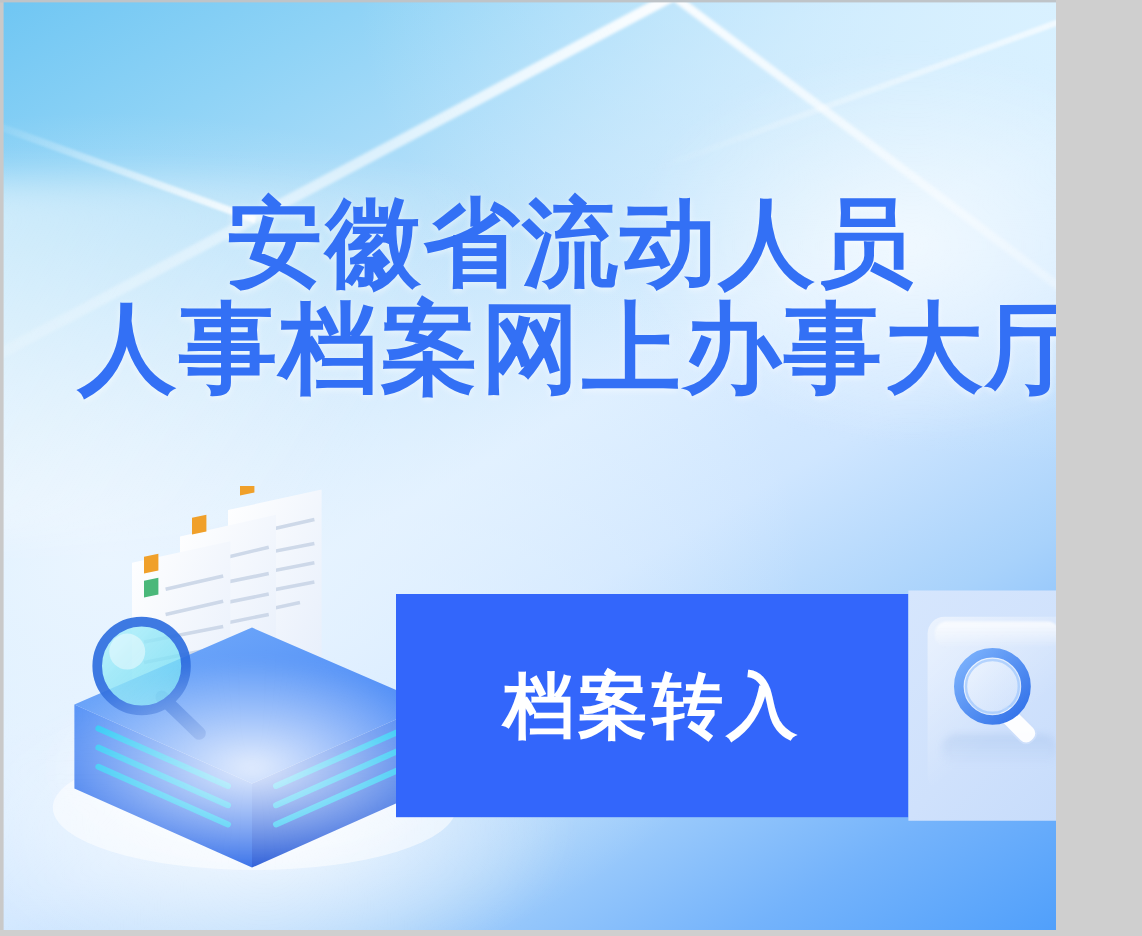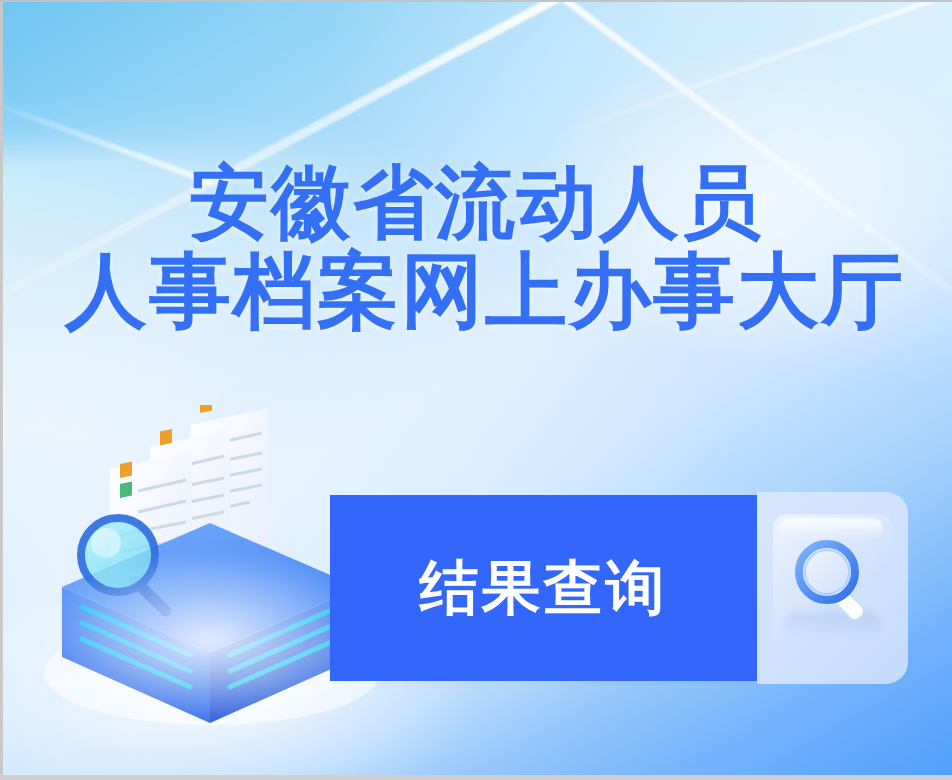--- a/index.html
+++ b/index.html
@@ -4,21 +4,21 @@
 <style>
   html,body{margin:0;padding:0;}
   body{
     width:952px;height:780px;overflow:hidden;
     font-family:"Liberation Sans","DejaVu Sans",sans-serif;
     background:#cfcfcf;
   }
 
   
   #stage{
-    position:absolute;left:0;top:0;width:952px;height:780px;
+    position:absolute;left:0;top:0;width:880px;height:780px;
     overflow:hidden;
     background:
       radial-gradient(120% 90% at 100% 0%,   #d9f1ff 0%, rgba(217,241,255,0) 55%),
       radial-gradient(110% 80% at 10% 60%,   #eaf5ff 0%, rgba(234,245,255,0) 60%),
       linear-gradient(150deg, #6fc6f3 0%, #8fd3f6 14%, #bfe3fb 33%, #dceeff 48%,
                                #cfe6ff 60%, #a8d2fb 74%, #74b3fb 88%, #4f9ffb 100%);
   }
   
   #frameL,#frameT,#frameB{position:absolute;background:#c9c9c9;}
   #frameL{left:0;top:0;width:3px;height:780px;}
@@ -217,21 +217,21 @@
       <g opacity=".92">
         <path d="M95 176 L126 206" stroke="#2f6fe0" stroke-width="11" stroke-linecap="round"></path>
         <circle cx="78" cy="150" r="37" fill="url(#gLens)" stroke="#2f6fe0" stroke-width="8"></circle>
         <circle cx="66" cy="138" r="15" fill="#ffffff" opacity=".45"></circle>
       </g>
     </svg>
   </div>
 
   <div id="cta">
     <div id="cta-button">
-      <div class="btn-line">结果查询</div>
+      <div class="btn-line">档案转入</div>
     </div>
 
     <div id="cta-icon-panel">
       <div class="inner-plate"></div>
       <div class="plate-sheen"></div>
       <div class="plate-shadow"></div>
       <svg class="magnifier-svg" width="96" height="110" viewBox="0 0 96 110">
         <defs>
           <linearGradient id="gRim" x1="0" y1="0" x2="1" y2="1">
             <stop offset="0" stop-color="#7fb4fd"></stop>

